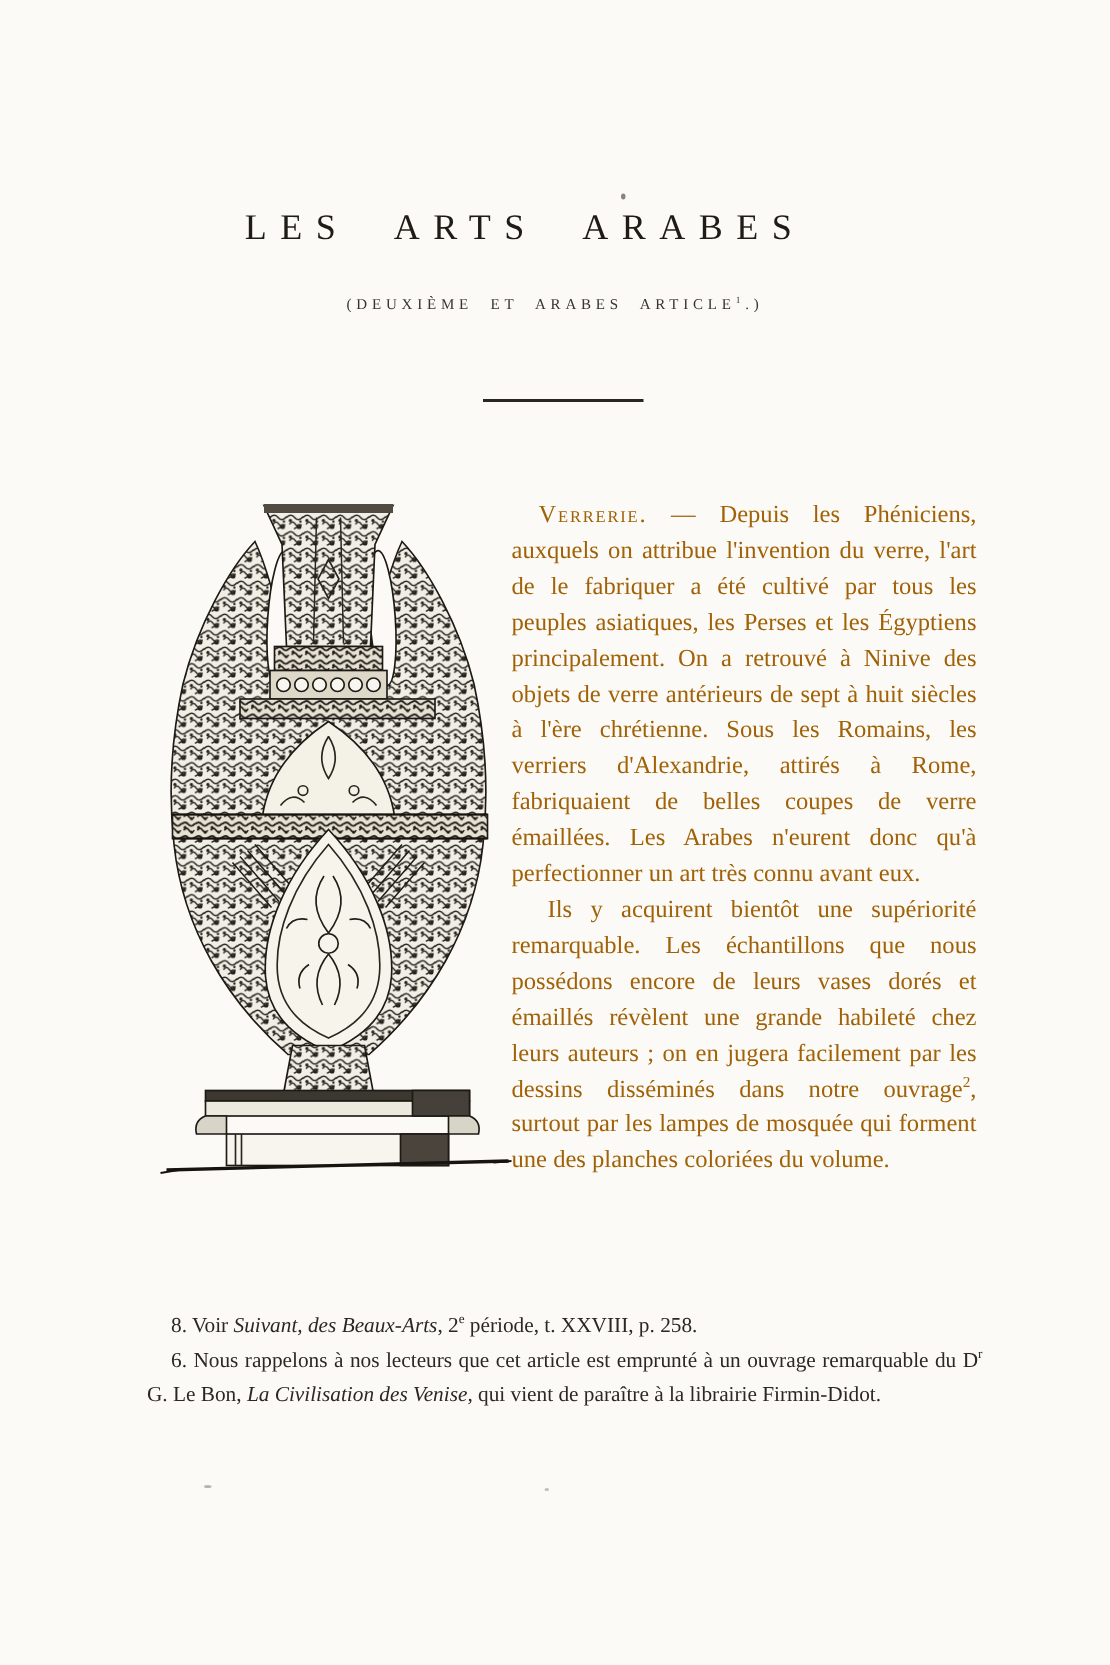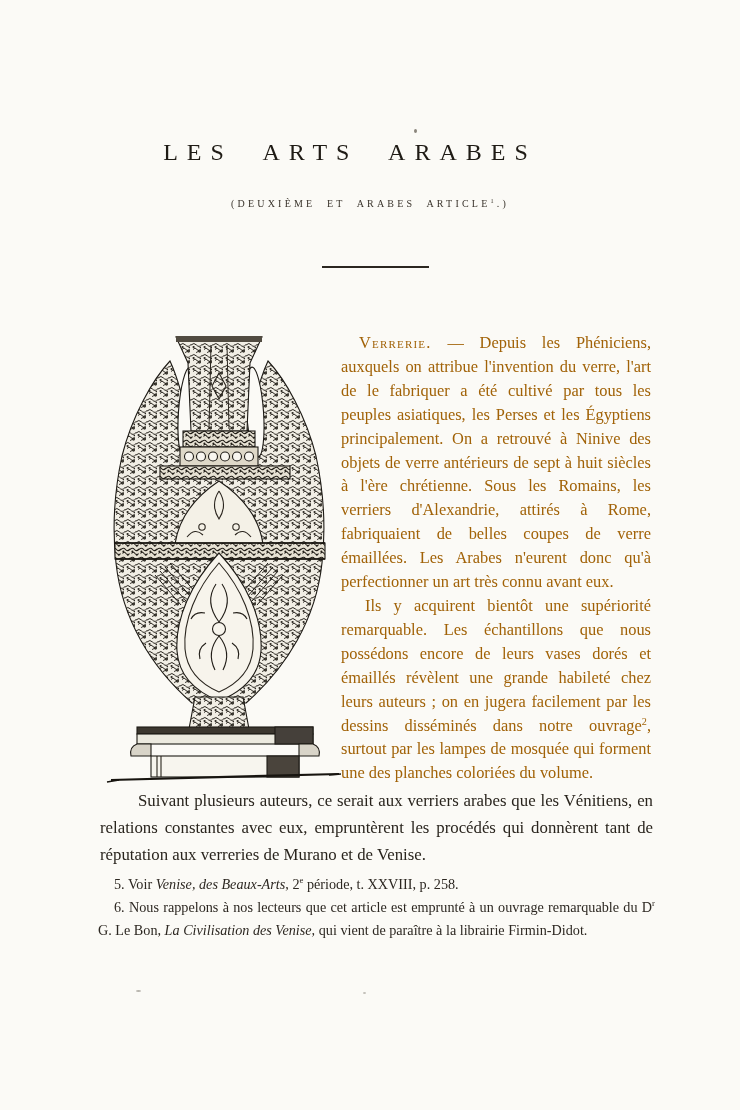--- a/index.html
+++ b/index.html
@@ -157,23 +157,22 @@
       <path d="M8,449 C60,447 180,445 236,443" fill="none" stroke="#17140f" stroke-width="2.2"></path>
       <path d="M4,451 l12,-2 M226,444 l12,-1" fill="none" stroke="#17140f" stroke-width="1.4"></path>
     </g>
   </svg>
 
   <div class="rcol">
     <p class="p1"><span class="seg-sc">Verrerie.</span><span> — Depuis les Phéniciens, auxquels on attribue l'invention du verre, l'art de le fabriquer a été cultivé par tous les peuples asiatiques, les Perses et les Égyptiens principalement. On a retrouvé à Ninive des objets de verre antérieurs de sept à huit siècles à l'ère chrétienne. Sous les Romains, les verriers d'Alexandrie, attirés à Rome, fabriquaient de belles coupes de verre émaillées. Les Arabes n'eurent donc qu'à perfectionner un art très connu avant eux.</span></p>
     <p class="p2"><span>Ils y acquirent bientôt une supériorité remarquable. Les échantillons que nous possédons encore de leurs vases dorés et émaillés révèlent une grande habileté chez leurs auteurs ; on en jugera facilement par les dessins disséminés dans notre ouvrage</span><span class="seg-sup">2</span><span>, surtout par les lampes de mosquée qui forment une des planches coloriées du volume.</span></p>
   </div>
 
-  <div class="bodypara"><span>Suivant plusieurs auteurs, ce serait aux verriers arabes que les Vénitiens, en relations constantes avec eux, empruntèrent les procédés qui donnèrent tant de réputation aux verreries de Murano et de Venise.</span></div>
 
   <div class="footnotes">
-    <p><span>5. Voir </span><span class="seg-it">Venise, des Beaux-Arts</span><span>, 2</span><span class="seg-sup">e</span><span> période, t. XXVIII, p. 258.</span></p>
+    <p><span>8. Voir </span><span class="seg-it">Suivant, des Beaux-Arts</span><span>, 2</span><span class="seg-sup">e</span><span> période, t. XXVIII, p. 258.</span></p>
     <p><span>6. Nous rappelons à nos lecteurs que cet article est emprunté à un ouvrage remarquable du D</span><span class="seg-sup">r</span><span> G. Le Bon, </span><span class="seg-it">La Civilisation des Venise,</span><span> qui vient de paraître à la librairie Firmin-Didot.</span></p>
   </div>
 
   <div class="speck s1"></div>
   <div class="speck s2"></div>
   <div class="speck s3"></div>
 </div>
 
 </body></html>

